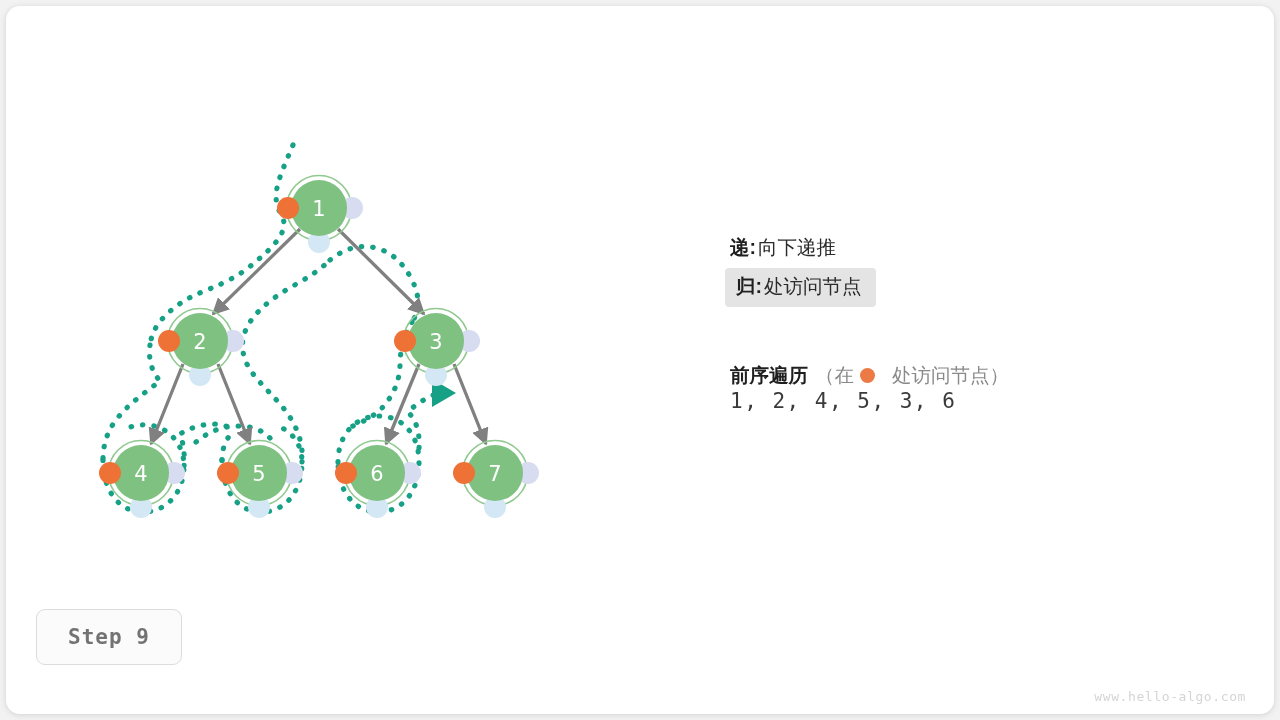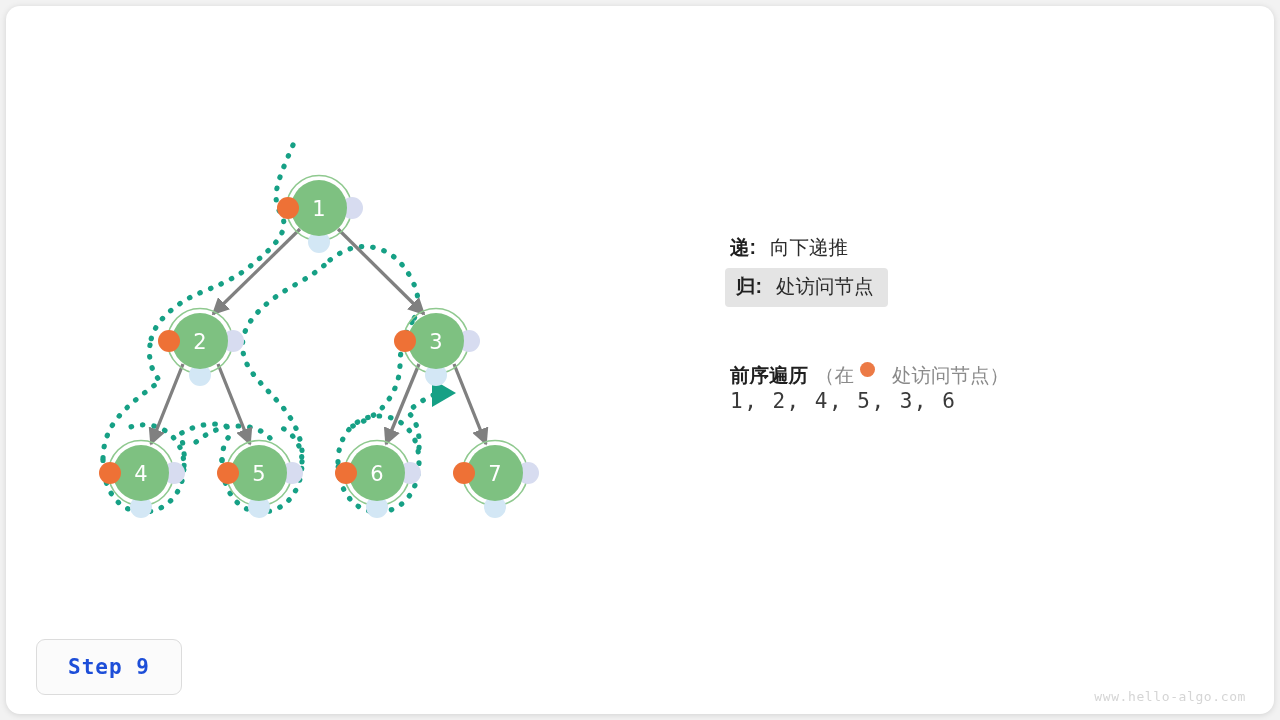--- a/index.html
+++ b/index.html
@@ -51,64 +51,64 @@
   .legend-line.recurse { margin: 0 0 10px 3px; }
   .legend-line.back {
     background: #e4e4e4;
     border-radius: 4px;
     padding: 9px 14px 11px 11px;
     margin: 0 0 0 -2px;
     display: inline-flex;
     align-items: baseline;
   }
   .lg-key { font-weight: bold; color: #1f1f1f; }
-  .lg-val { color: #2b2b2b; margin-left: 14px; }
+  .lg-val { color: #2b2b2b; margin-left: 2px; }
 
   #order-block {
     position: absolute;
     left: 730px; top: 362px;
     width: 470px;
   }
   #order-title {
     font-size: 19.5px;
     white-space: nowrap;
     display: flex;
-    align-items: flex-start;
+    align-items: center;
   }
   #order-title .title-main { font-weight: bold; color: #1f1f1f; }
   #order-title .title-sub  { color: #8a8a8a; margin-left: 7px; }
   .inline-dot {
     display: inline-block;
     width: 15px; height: 15px;
     border-radius: 50%;
     background: #ec7a45;
     margin: 0 6px;
     vertical-align: middle;
   }
   #order-seq {
     font-family: "DejaVu Sans Mono", monospace;
     font-size: 21px;
     color: #3a3a3a;
     letter-spacing: 1.5px;
   }
   
   #step-badge {
     position: absolute;
-    left: 36px; top: 639px;
+    left: 36px; top: 609px;
     width: 144px; height: 54px;
     border: 1px solid #dcdcdc;
     border-radius: 9px;
     background: #fbfbfb;
     display: flex;
     align-items: center;
     justify-content: center;
     font-family: "DejaVu Sans Mono", monospace;
     font-size: 21px;
     font-weight: bold;
-    color: #1d4ed8;
+    color: #737373;
     letter-spacing: 1px;
   }
   
   #watermark {
     position: absolute;
     right: 34px; bottom: 16px;
     font-family: "DejaVu Sans Mono", monospace;
     font-size: 13px;
     color: #d5d5d5;
     letter-spacing: 0.6px;

